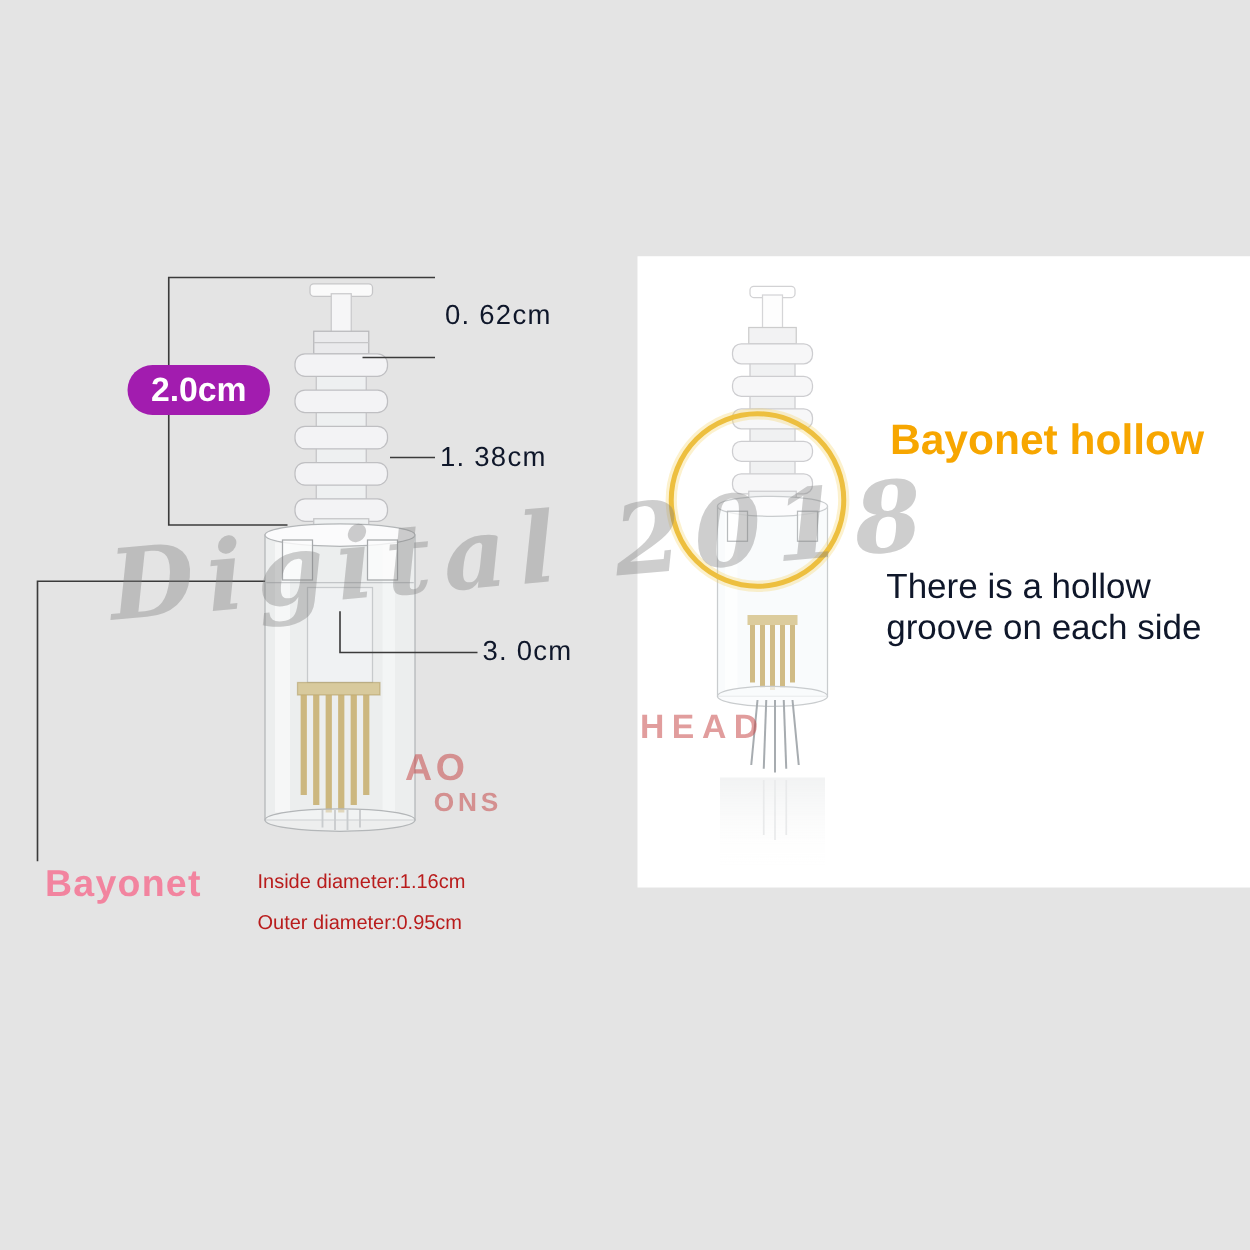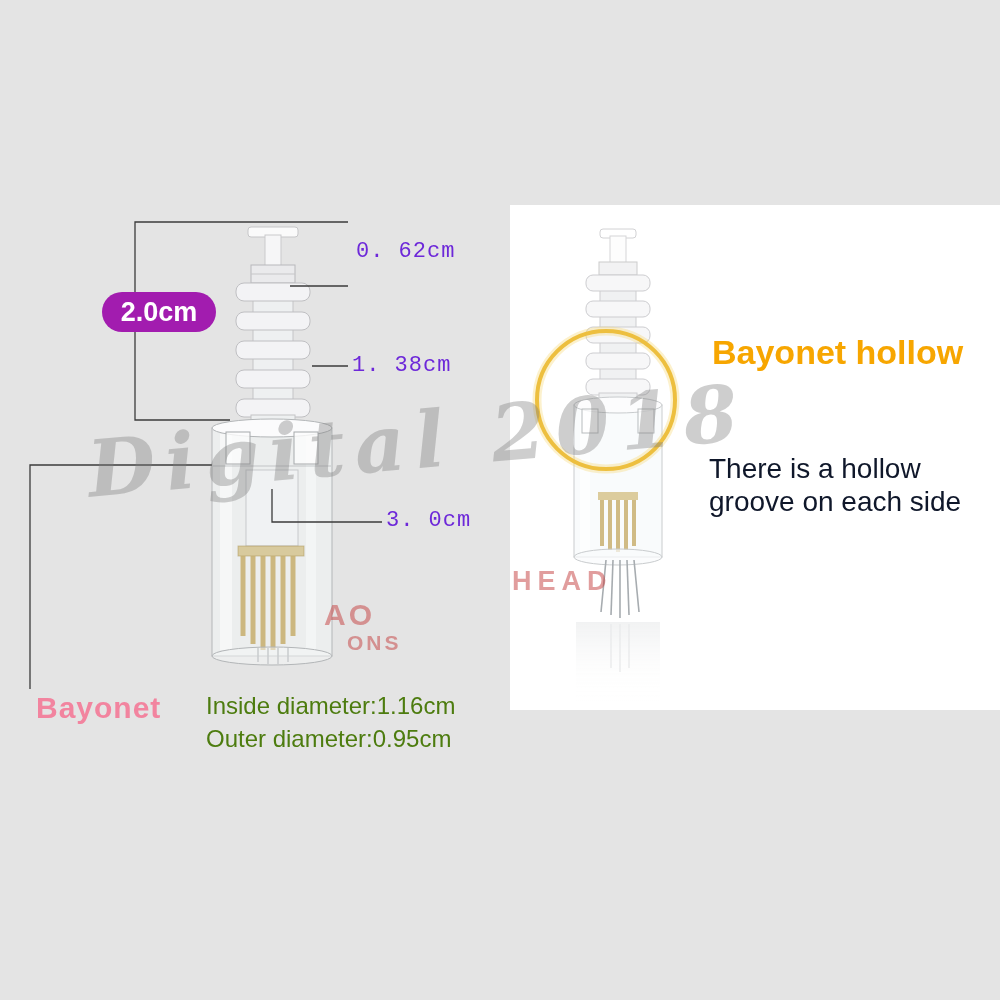--- a/index.html
+++ b/index.html
@@ -13,33 +13,33 @@
     background:#ffffff;z-index:0;
   }
   svg.diagram{position:absolute;left:0;top:0;z-index:1;}
   .label{position:absolute;z-index:2;white-space:nowrap;}
   .pill{
     position:absolute;left:102px;top:292px;width:114px;height:40px;z-index:2;
     background:#a21caf;border-radius:21px;color:#ffffff;
     font-size:27px;font-weight:bold;text-align:center;line-height:40px;
   }
   .dim{
-    font-family:Liberation Mono, monospace;
-    font-size:22px;color:#6d28d9;letter-spacing:1px;
+    font-family:Liberation Sans, sans-serif;
+    font-size:22px;color:#0f172a;letter-spacing:1px;
   }
   .dim-tip{left:356px;top:239px;}
   .dim-bellows{left:352px;top:353px;}
   .dim-opening{left:386px;top:508px;}
   .bayonet{
     left:36px;top:691px;font-size:30px;font-weight:bold;color:#f2849f;
     letter-spacing:1px;
   }
   .diameters{
     position:absolute;left:206px;top:689px;z-index:2;
-    font-size:24px;color:#4d7c0f;line-height:33px;
+    font-size:16px;color:#b91c1c;line-height:33px;
   }
   .right-title{
     left:712px;top:333px;font-size:34px;font-weight:bold;color:#f7a600;
   }
   .right-desc{
     position:absolute;left:709px;top:452px;width:272px;z-index:2;
     font-size:28px;color:#0f172a;line-height:33px;white-space:normal;
   }
   .wm-main{
     position:absolute;left:84px;top:424px;z-index:3;

